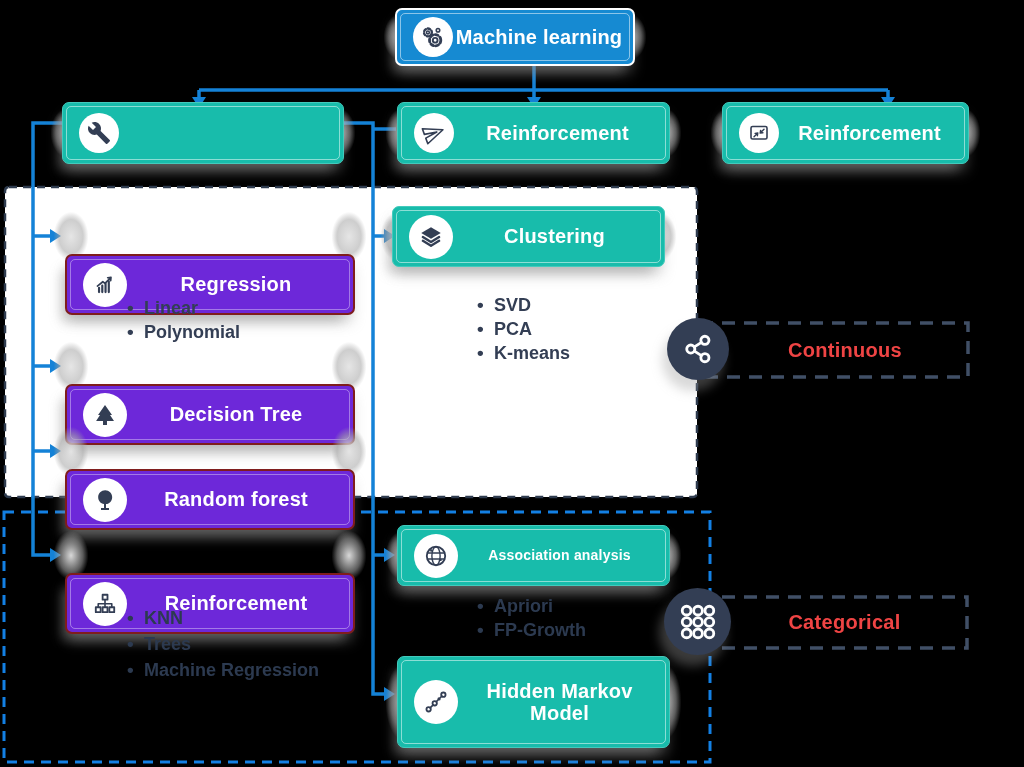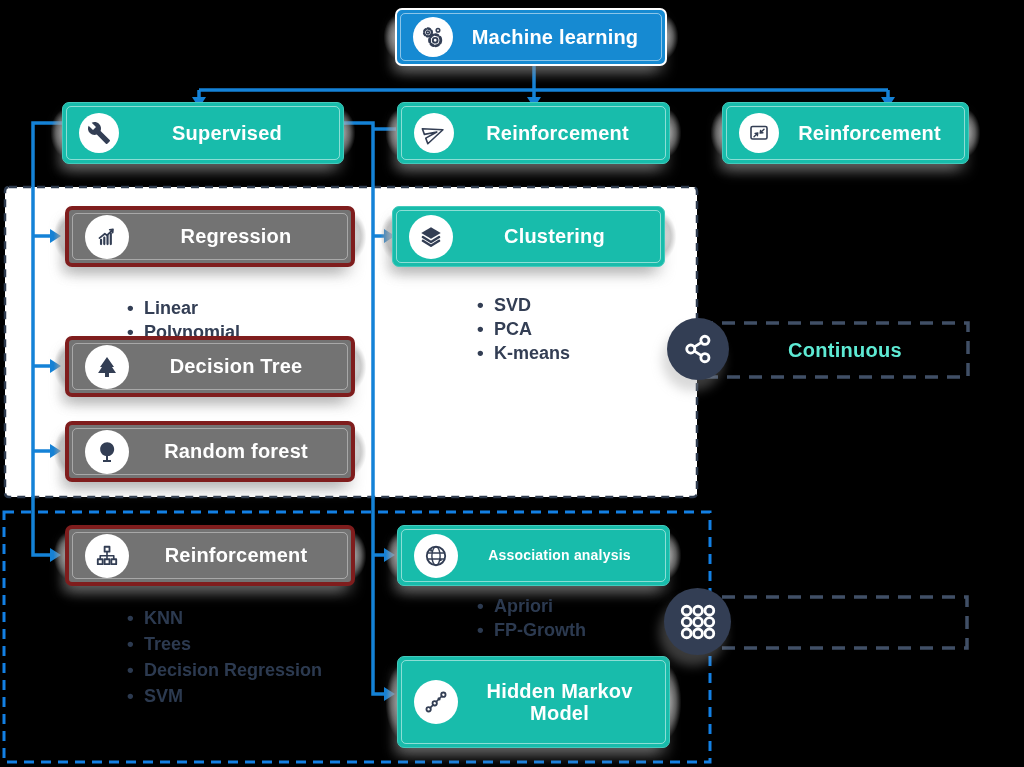--- a/index.html
+++ b/index.html
@@ -13,21 +13,21 @@
   .wing{position:absolute;top:-4%;width:46px;height:108%;z-index:0;
     background:radial-gradient(ellipse closest-side,rgba(228,228,228,.95) 0%,rgba(165,165,165,.55) 52%,rgba(110,110,110,0) 76%);}
   .wl{left:-17px}.wr{right:-17px}
   .face{position:relative;z-index:1;width:100%;height:100%;box-sizing:border-box;
     border-radius:7px;display:flex;align-items:center;
     box-shadow:0 10px 14px -3px rgba(150,150,150,.45),-9px 11px 12px -5px rgba(140,140,140,.4);}
   .face::after{content:"";position:absolute;inset:3px;border-radius:5px;pointer-events:none;
     border:1px solid rgba(255,255,255,.5);}
   .blue  .face{background:#168ad2;border:2px solid #fff;}
   .teal  .face{background:#18bcab;border:1px solid #43cabc;}
-  .slate .face{background:#737373;border:4px solid #7f1d1d;}
+  .slate .face{background:#6d28d9;border:2px solid #7f1d1d;margin-top:48px;}
   .slate .face::after{border-color:rgba(255,255,255,.38);}
   .badge{flex:0 0 auto;margin-left:16px;background:#fff;border-radius:50%;
     display:flex;align-items:center;justify-content:center;}
   .badge.b40{width:40px;height:40px;} .badge.b44{width:44px;height:44px;}
   .lbl{flex:1;text-align:center;color:#fff;font-size:20px;letter-spacing:.2px;
     padding:0 10px 0 2px;line-height:1.12;}
   .lbl.small{font-size:14px;}
   svg.ic{display:block;}
   .ink{stroke:#333e54;fill:none;stroke-linecap:round;stroke-linejoin:round;}
   .inkf{fill:#333e54;stroke:none;}
@@ -37,21 +37,21 @@
   ul.blist li{line-height:23px;}
   ul.blist li::before{content:"•";display:inline-block;width:17px;font-size:19px;}
   .on-white{color:#333e54;}
   .on-black{color:#2c3a50;}
   ul.wide li{line-height:26px;}
   
   .gcircle{position:absolute;z-index:3;border-radius:50%;background:#333e54;
     display:flex;align-items:center;justify-content:center;
     box-shadow:-5px 11px 11px rgba(155,155,155,.38);}
   .gtext{position:absolute;z-index:2;display:flex;align-items:center;justify-content:center;
-    color:#5eead4;font-size:20px;letter-spacing:.3px;}
+    color:#ef4444;font-size:20px;letter-spacing:.3px;}
 </style>
 </head>
 <body>
 
 <div id="canvas">
 
   <svg id="wires" width="1024" height="767" viewBox="0 0 1024 767">
 
     <rect x="5" y="187" width="692" height="310" rx="4" fill="#ffffff" stroke="#2e3b4e" stroke-width="2.5" stroke-dasharray="8 6"></rect>
 
@@ -82,21 +82,21 @@
       <path d="M50,229 V243 L61,236 Z"></path>
       <path d="M50,359 V373 L61,366 Z"></path>
       <path d="M50,444 V458 L61,451 Z"></path>
       <path d="M50,548 V562 L61,555 Z"></path>
       <path d="M384,229 V243 L395,236 Z"></path>
       <path d="M384,548 V562 L395,555 Z"></path>
       <path d="M384,687 V701 L395,694 Z"></path>
     </g>
   </svg>
 
-  <div class="node blue" style="left:395px;top:8px;width:272px;height:58px">
+  <div class="node blue" style="left:395px;top:8px;width:240px;height:58px">
     <span class="wing wl"></span>
     <span class="wing wr"></span>
     <div class="face">
       <span class="badge b40">
         <svg class="ic" width="26" height="26" viewBox="0 0 24 24">
           <circle class="ink" cx="14" cy="15" r="5.2" stroke-width="2.6" stroke-dasharray="2.6 2.2"></circle>
           <circle class="ink" cx="14" cy="15" r="2.2" stroke-width="1.8"></circle>
           <circle class="ink" cx="7.3" cy="7.8" r="3.6" stroke-width="2.2" stroke-dasharray="2.2 1.9"></circle>
           <circle class="ink" cx="7.3" cy="7.8" r="1.3" stroke-width="1.5"></circle>
           <circle class="ink" cx="16.6" cy="5.8" r="1.6" stroke-width="1.5"></circle>
@@ -108,21 +108,20 @@
 
   <div class="node teal" style="left:62px;top:102px;width:282px;height:62px">
     <span class="wing wl"></span>
     <span class="wing wr"></span>
     <div class="face">
       <span class="badge b40">
         <svg class="ic" width="24" height="24" viewBox="0 0 24 24">
           <path class="inkf" d="M22.7 19l-9.1-9.1c.9-2.3.4-5-1.5-6.9-2-2-5-2.4-7.4-1.3L9 6 6 9 1.6 4.7C.4 7.1.9 10.1 2.9 12.1c1.9 1.9 4.6 2.4 6.9 1.5l9.1 9.1c.4.4 1 .4 1.4 0l2.3-2.3c.5-.4.5-1.1.1-1.4z"></path>
         </svg>
       </span>
-      <span class="lbl">Supervised</span>
     </div>
   </div>
 
   <div class="node teal" style="left:397px;top:102px;width:273px;height:62px">
     <span class="wing wl"></span>
     <span class="wing wr"></span>
     <div class="face">
       <span class="badge b40">
         <svg class="ic" width="24" height="24" viewBox="0 0 24 24" style="transform:rotate(-20deg)">
           <path class="ink" stroke-width="1.6" d="M2.5 20L21.5 12 2.5 4 2.5 10 15 12 2.5 14 Z"></path>
@@ -205,22 +204,21 @@
           <path class="ink" stroke-width="1.5" d="M12,8 V15 M5.75,15 V11.8 H18.25 V15"></path>
         </svg>
       </span>
       <span class="lbl">Reinforcement</span>
     </div>
   </div>
 
   <ul class="blist on-black wide" style="left:127px;top:605px">
     <li>KNN</li>
     <li>Trees</li>
-    <li>Decision Regression</li>
-    <li>SVM</li>
+    <li>Machine Regression</li>
   </ul>
 
   <div class="node teal" style="left:392px;top:206px;width:273px;height:61px">
     <span class="wing wl"></span>
     <span class="wing wr"></span>
     <div class="face">
       <span class="badge b44">
         <svg class="ic" width="26" height="26" viewBox="0 0 24 24">
           <path class="inkf" d="M12,3 L21,8.3 12,13.6 3,8.3 Z"></path>
           <path class="ink" stroke-width="2.2" d="M4.5,12 L12,16.6 19.5,12"></path>
@@ -294,14 +292,15 @@
           <circle cx="18.5" cy="5.5" r="2.5"></circle>
         <circle cx="5.5" cy="12" r="2.5"></circle>
           <circle cx="12" cy="12" r="2.5"></circle>
           <circle cx="18.5" cy="12" r="2.5"></circle>
         <circle cx="5.5" cy="18.5" r="2.5"></circle>
           <circle cx="12" cy="18.5" r="2.5"></circle>
           <circle cx="18.5" cy="18.5" r="2.5"></circle>
       </g>
     </svg>
   </div>
+  <div class="gtext" style="left:722px;top:597px;width:245px;height:51px">Categorical</div>
 
 </div>
 
 </body></html>

